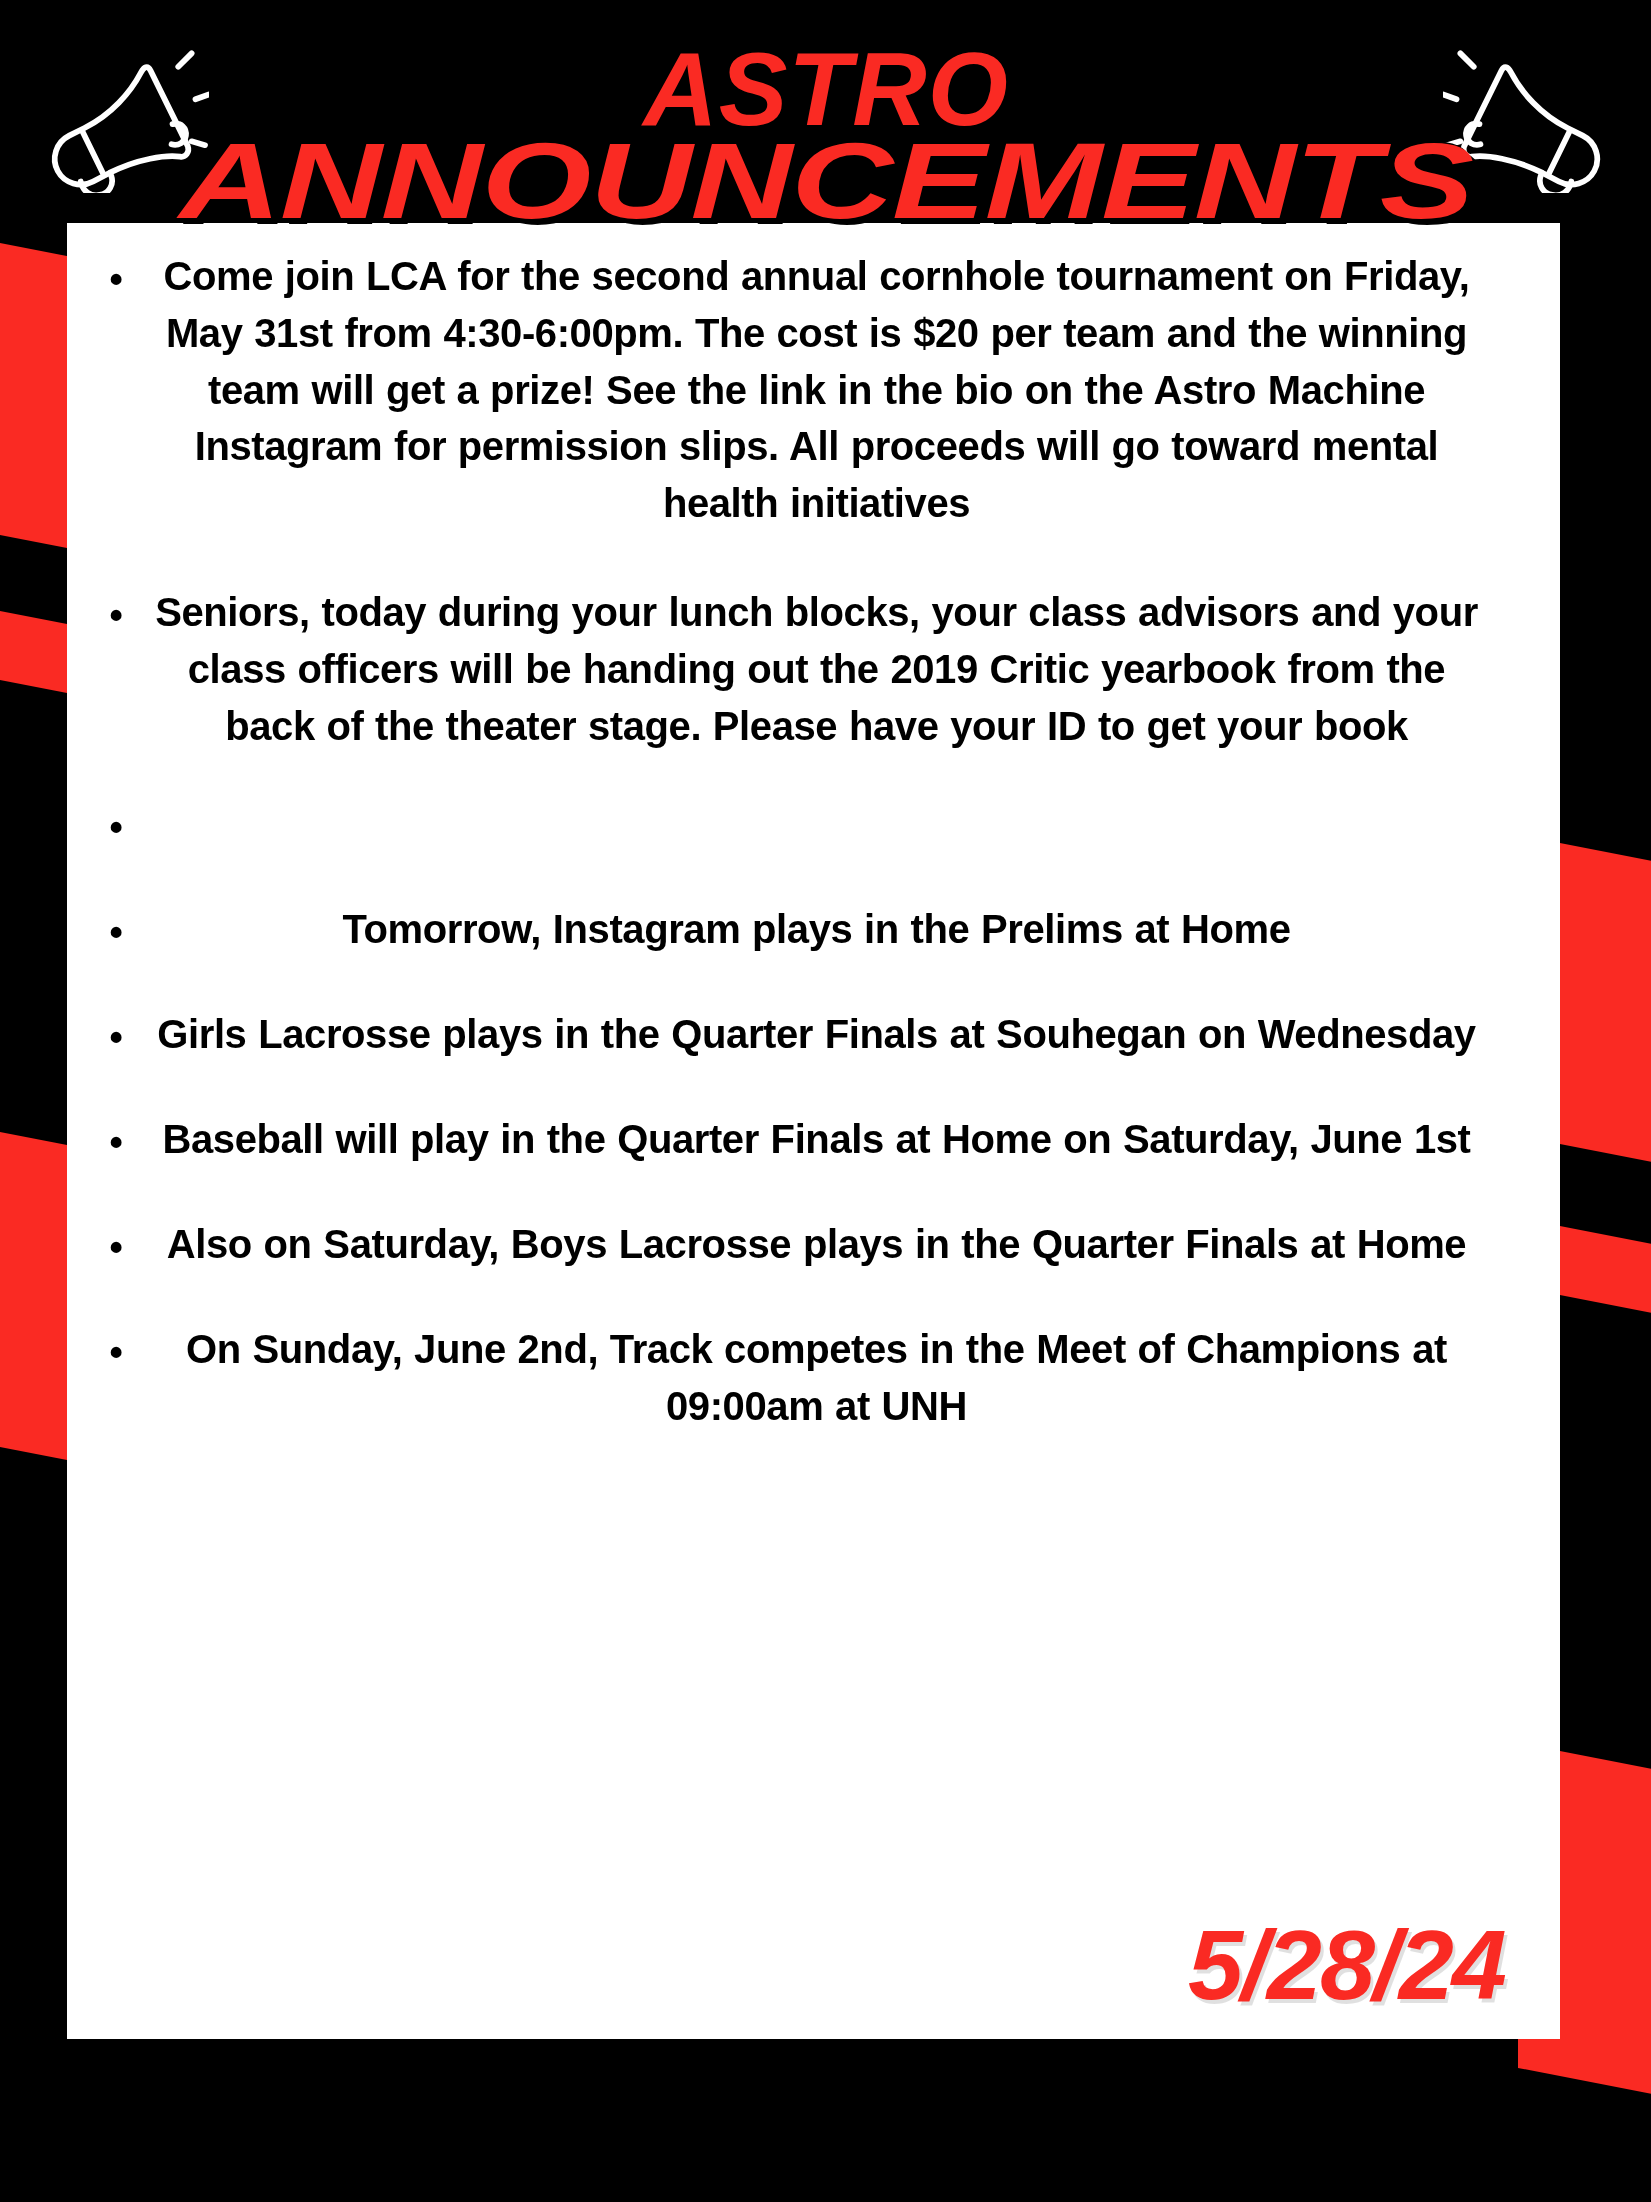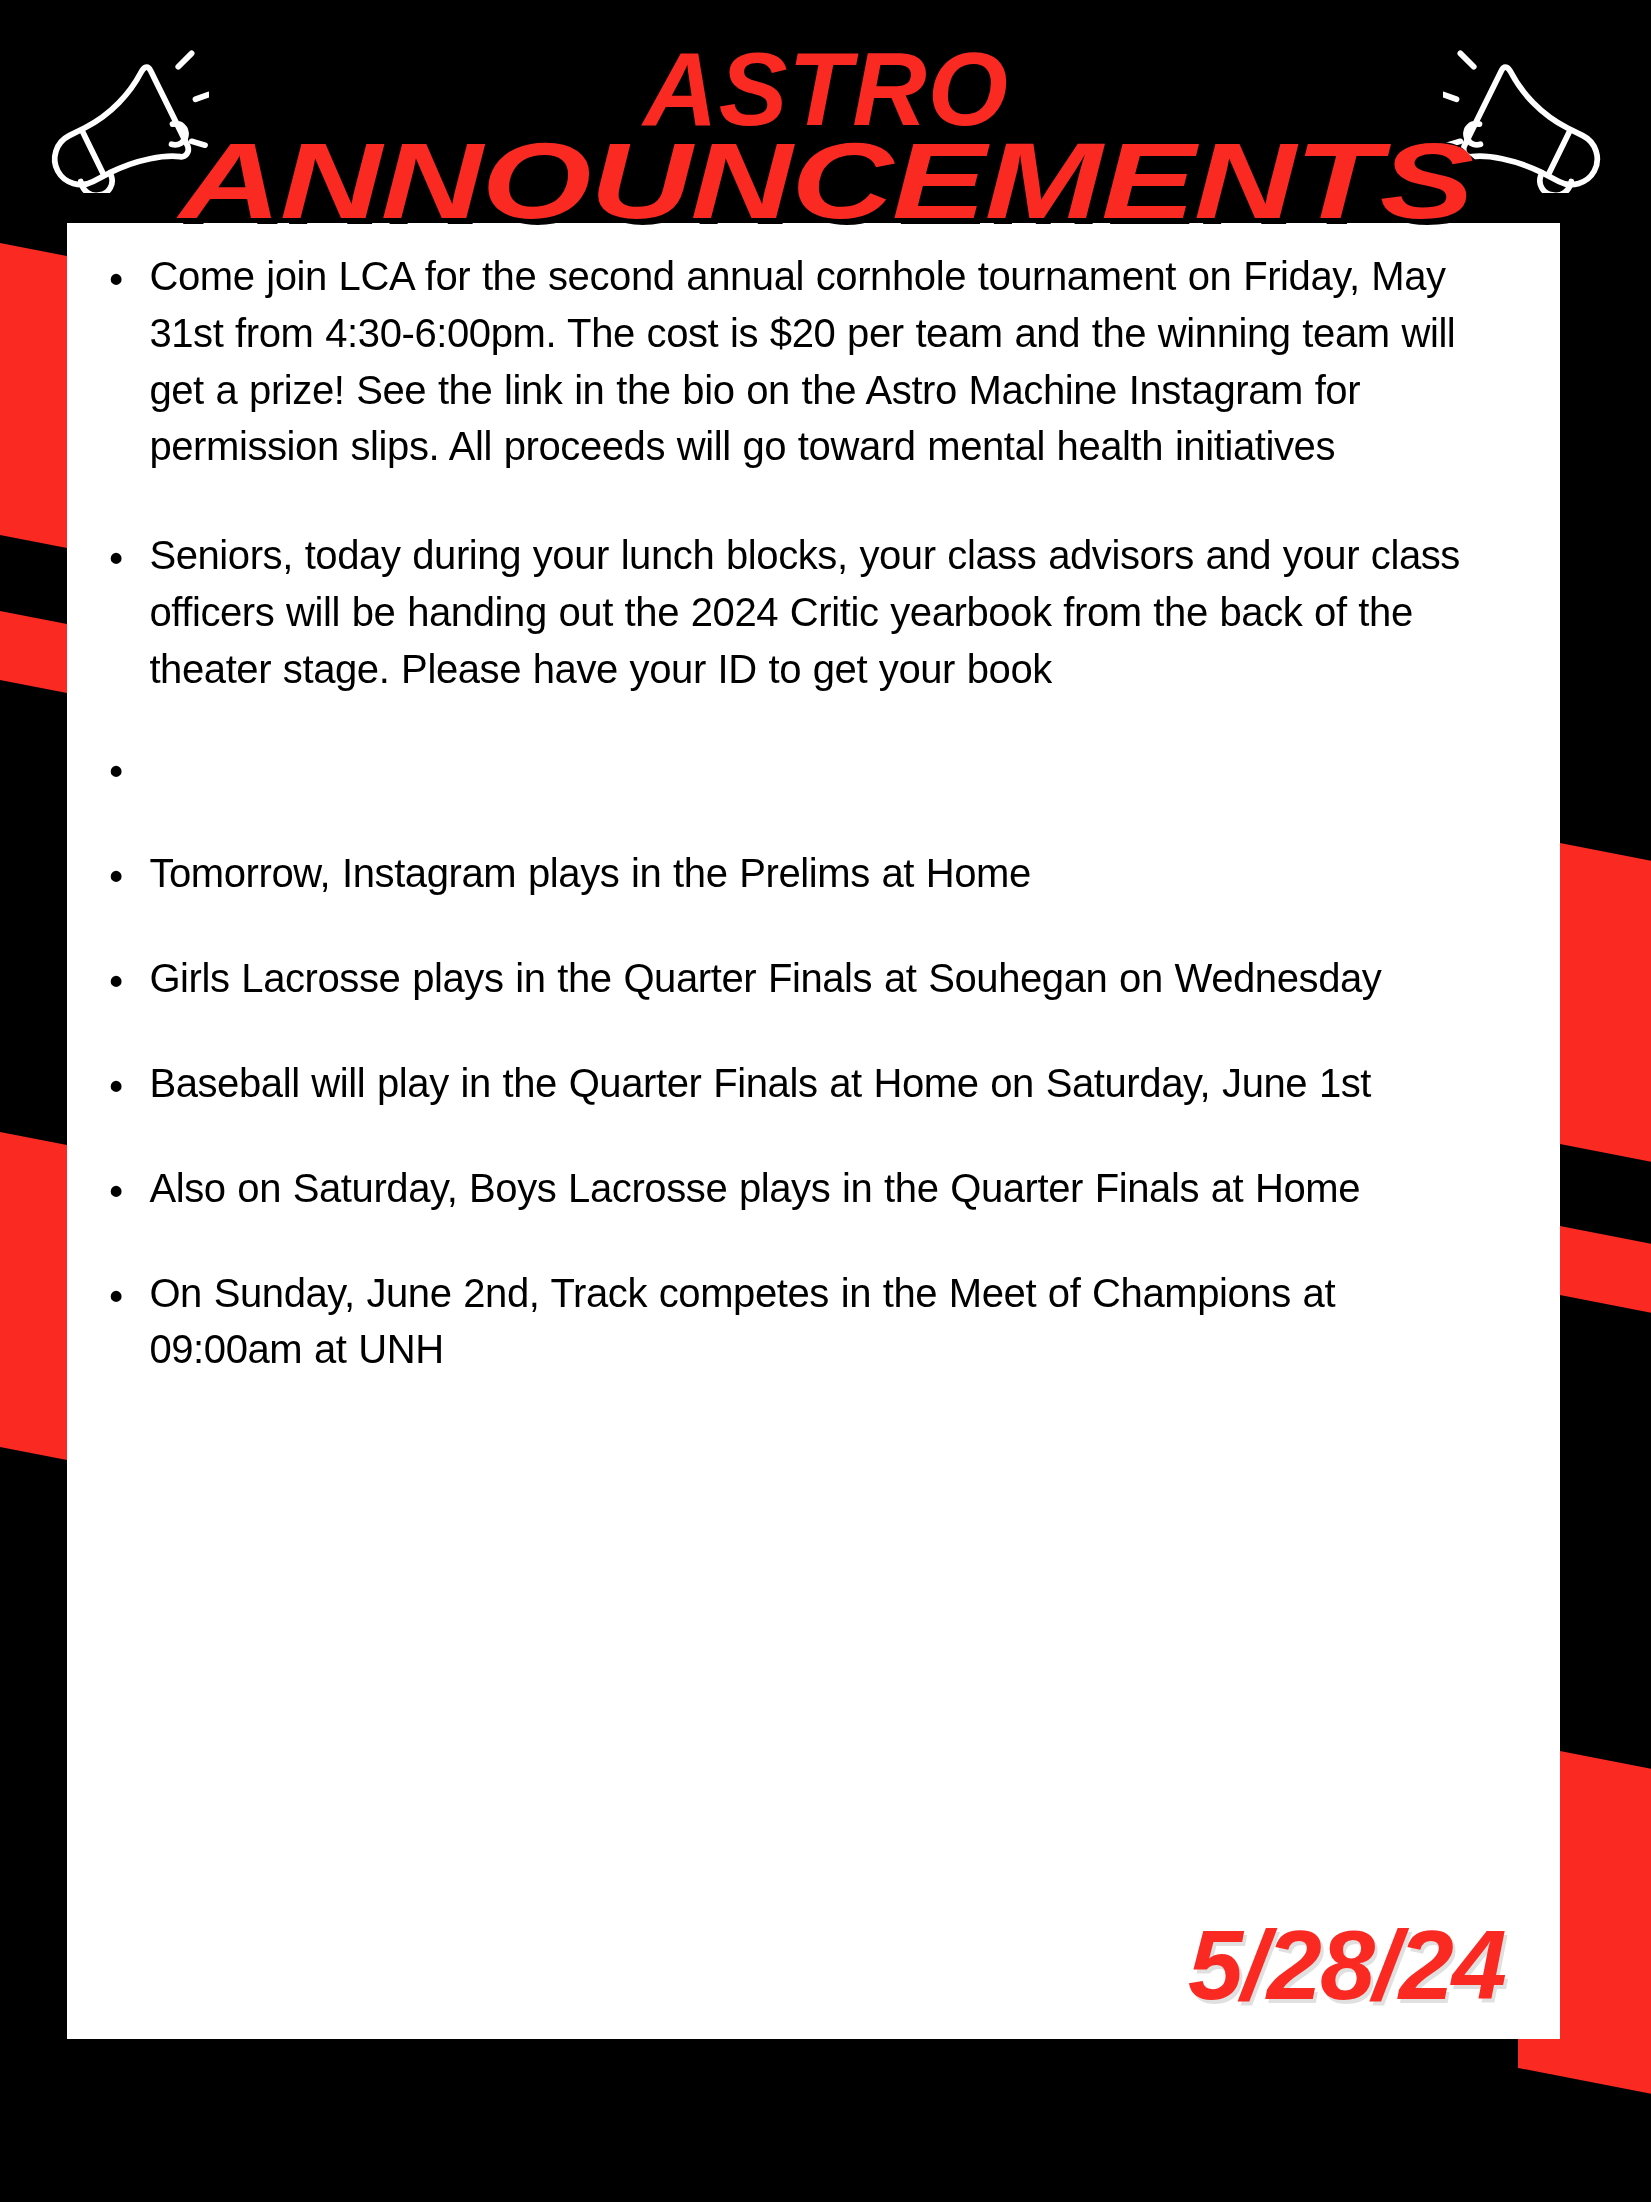--- a/index.html
+++ b/index.html
@@ -137,24 +137,24 @@
     flex: 0 0 auto;
     width: 40px;
     font-size: 38px;
     line-height: 63px;
     color: #000000;
     text-align: left;
     font-weight: bold;
   }
   .bullet-text {
     flex: 1 1 auto;
-    text-align: left;
+    text-align: center;
     color: #000000;
     font-family: "Liberation Sans", sans-serif;
-    font-weight: normal;
+    font-weight: bold;
     font-size: 40px;
     line-height: 1.42;
     letter-spacing: -0.4px;
     word-spacing: 1px;
     padding-right: 34px;
   }
 
   
   .bullet-item.first { margin-bottom: 52px; }
 
@@ -218,21 +218,21 @@
   </div>
 
   <div id="panel">
     <ul id="bullet-list">
       <li class="bullet-item first">
         <span class="bullet-dot">•</span>
         <span class="bullet-text">Come join LCA for the second annual cornhole tournament on Friday, May 31st from 4:30-6:00pm. The cost is $20 per team and the winning team will get a prize! See the link in the bio on the Astro Machine Instagram for permission slips. All proceeds will go toward mental health initiatives</span>
       </li>
       <li class="bullet-item">
         <span class="bullet-dot">•</span>
-        <span class="bullet-text">Seniors, today during your lunch blocks, your class advisors and your class officers will be handing out the 2024 Critic yearbook from the back of the theater stage. Please have your ID to get your book</span>
+        <span class="bullet-text">Seniors, today during your lunch blocks, your class advisors and your class officers will be handing out the 2019 Critic yearbook from the back of the theater stage. Please have your ID to get your book</span>
       </li>
       <li class="bullet-item">
         <span class="bullet-dot">•</span>
       </li>
       <li class="bullet-item">
         <span class="bullet-dot">•</span>
         <span class="bullet-text">Tomorrow, Instagram plays in the Prelims at Home</span>
       </li>
       <li class="bullet-item">
         <span class="bullet-dot">•</span>

